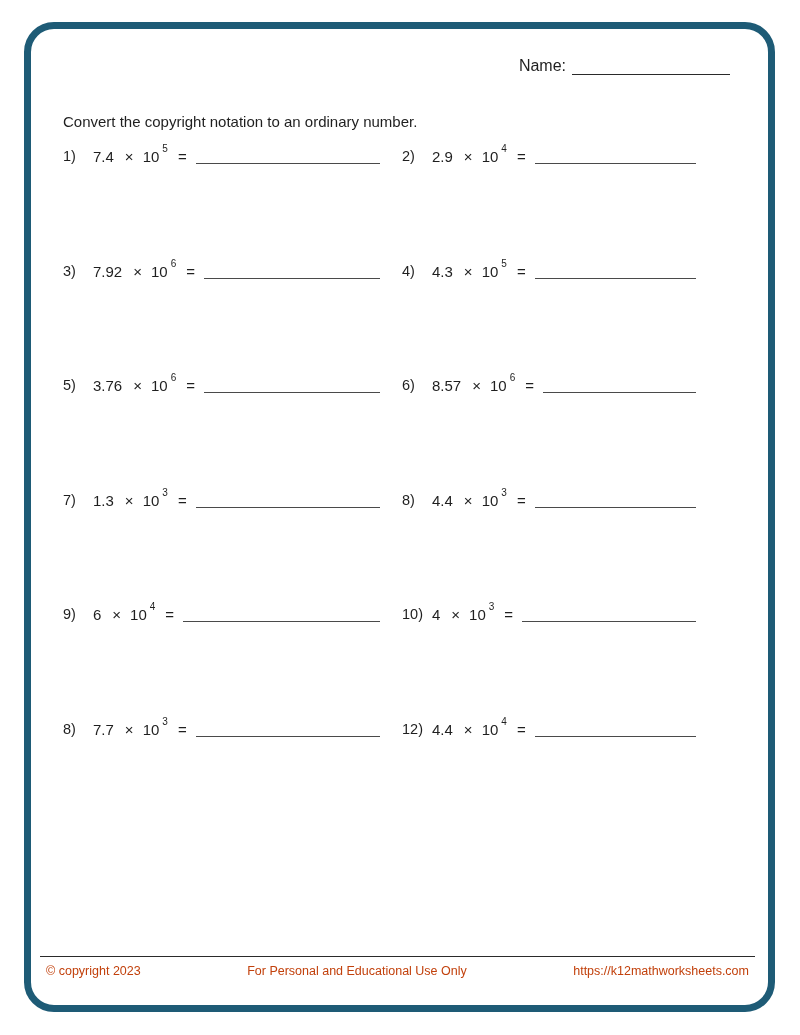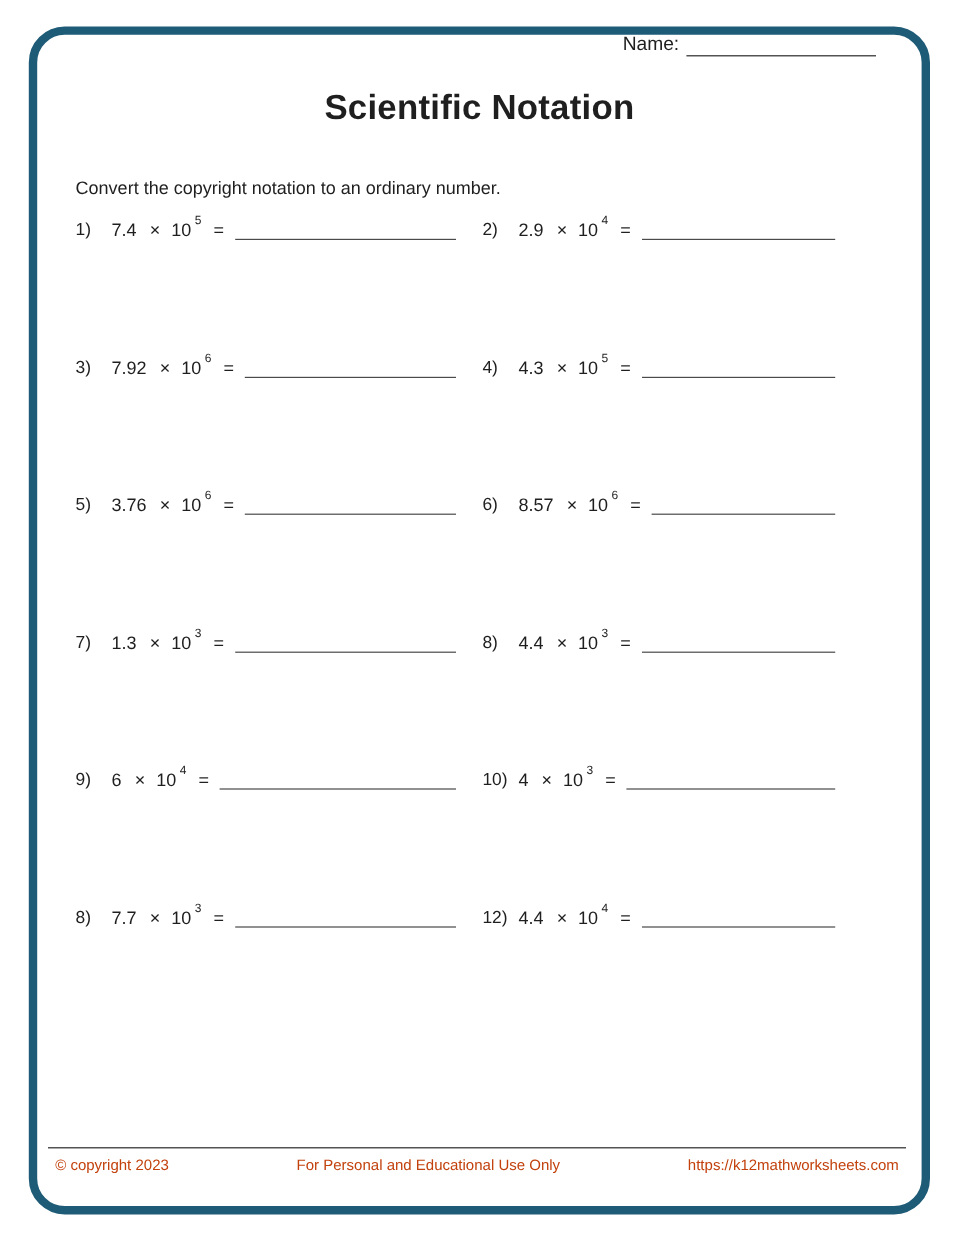--- a/index.html
+++ b/index.html
@@ -10,21 +10,21 @@
   }
   .page-border{
     position:absolute;left:24px;top:22px;right:25px;bottom:23px;
     border:7px solid #1e5b76;border-radius:30px;
     box-sizing:border-box;pointer-events:none;
   }
   .content{position:absolute;left:31px;top:29px;right:32px;bottom:30px;}
 
   
   .name-row{
-    padding-right:38px;
+    margin-top:28px;padding-right:38px;
     display:flex;justify-content:flex-end;align-items:flex-end;
     font-size:16px;
   }
   .name-blank{
     display:inline-block;width:158px;height:15px;margin-left:6px;
     border-bottom:1.6px solid #2a2a2a;
   }
 
   
   .title-block{margin-top:22px;text-align:center;line-height:1.45;}
@@ -72,21 +72,20 @@
 <div class="page-border"></div>
 
 <div class="content">
 
   <div class="name-row">
     <span>Name:</span>
     <span class="name-blank"></span>
   </div>
 
   <div class="title-block">
-    <div class="title-line">Scientific Notation</div>
   </div>
 
   <div class="instruction">Convert the copyright notation to an ordinary number.</div>
 
   <div class="problems">
 
     <div class="problem">
       <span class="p-num">1)</span>
       <span class="p-coef">7.4</span>
       <span class="p-times">×</span>

